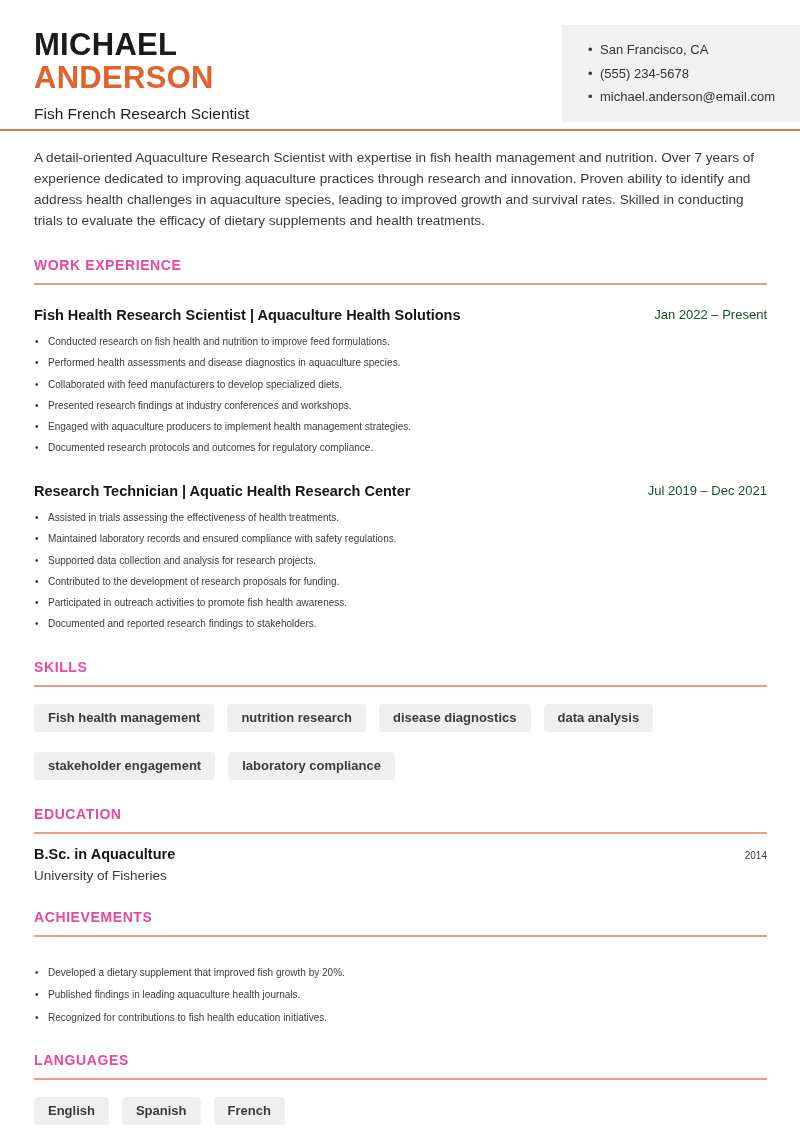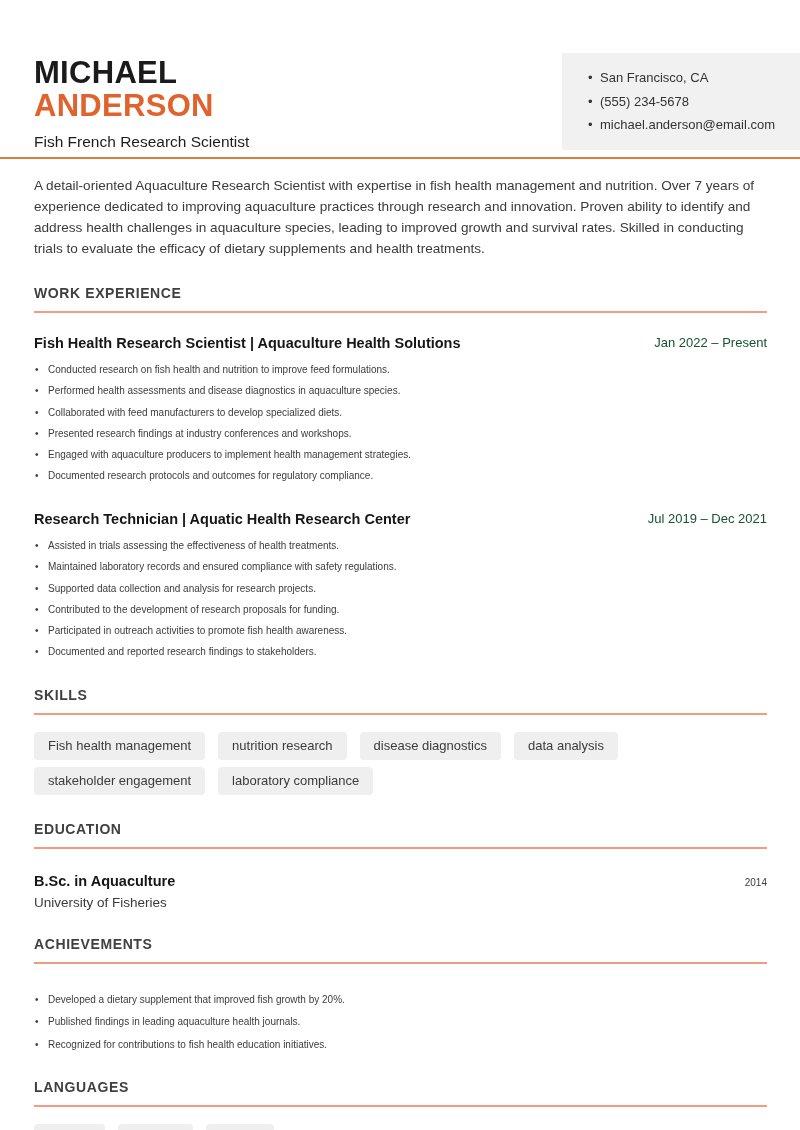--- a/index.html
+++ b/index.html
@@ -5,21 +5,21 @@
   * { box-sizing: border-box; margin: 0; padding: 0; }
   html, body { background: #ffffff; }
   body {
     width: 800px; height: 1130px; overflow: hidden;
     font-family: "Liberation Sans", sans-serif;
     color: #3c3c3c;
   }
   .page { width: 800px; height: 1130px; position: relative; background: #fff; }
 
   
-  .header { position: relative; padding: 28px 34px 0 34px; height: 129px; margin-top: 28px; }
+  .header { position: relative; padding: 28px 34px 0 34px; height: 129px; }
   .name h1 { font-size: 31px; line-height: 33px; font-weight: bold; letter-spacing: 0.3px; }
   .name .first { display: block; color: #1b1b1b; }
   .name .last  { display: block; color: #e0622d; }
   .header-job-title { margin-top: 11px; font-size: 15.5px; color: #1d1d1d; }
 
   .contact-card {
     position: absolute; top: 25px; right: 0;
     width: 238px; min-height: 86px;
     background: #f1f1f1; padding: 13px 16px 13px 26px;
   }
@@ -33,48 +33,48 @@
   .header-divider { height: 2px; width: 800px; background: #dc7e3e; }
 
   
   .content { padding: 0 33px 0 34px; }
 
   .summary { margin-top: 16px; font-size: 13.6px; line-height: 21px; color: #3a3a3a; }
 
   .section { margin-top: 26px; }
   .section-title {
     font-size: 14px; font-weight: bold; letter-spacing: 0.6px;
-    color: #404040;
+    color: #ec4899;
     padding-bottom: 10px; border-bottom: 2px solid #ee9e7e;
   }
 
   .job { margin-top: 22px; }
   .job + .job { margin-top: 26px; }
   .job-head { display: flex; justify-content: space-between; align-items: flex-start; }
   .job-head h3 { font-size: 14.5px; font-weight: bold; color: #161616; }
   .job-dates { font-size: 13px; color: #14532d; white-space: nowrap; }
 
   ul.bullets { list-style: none; margin-top: 11px; }
   ul.bullets li {
     position: relative; padding-left: 14px;
     font-size: 10px; line-height: 16.5px; color: #3c3c3c;
     margin-bottom: 4.8px;
   }
   ul.bullets li::before {
     content: "•"; position: absolute; left: 1px; top: 0; color: #3c3c3c;
   }
 
-  .chips { display: flex; flex-wrap: wrap; gap: 7px 13px; margin-top: 17px; }
+  .chips { display: flex; flex-wrap: wrap; gap: 20px 13px; margin-top: 17px; font-weight: bold; }
   .chip {
     background: #efefef; border-radius: 4px;
     padding: 7px 14px; font-size: 13px; color: #3b3b3b; line-height: 14px;
     white-space: nowrap;
   }
 
-  .edu-row { display: flex; justify-content: space-between; align-items: baseline; margin-top: 24px; }
+  .edu-row { display: flex; justify-content: space-between; align-items: baseline; margin-top: 12px; }
   .edu-degree { font-size: 14.5px; font-weight: bold; color: #161616; }
   .edu-year { font-size: 10px; color: #3c3c3c; }
   .edu-school { margin-top: 6px; font-size: 13.5px; color: #3a3a3a; }
 
   .section-achievements ul.bullets { margin-top: 28px; }
   .section-achievements ul.bullets li { margin-bottom: 6px; }
 </style>
 </head>
 <body>
 

